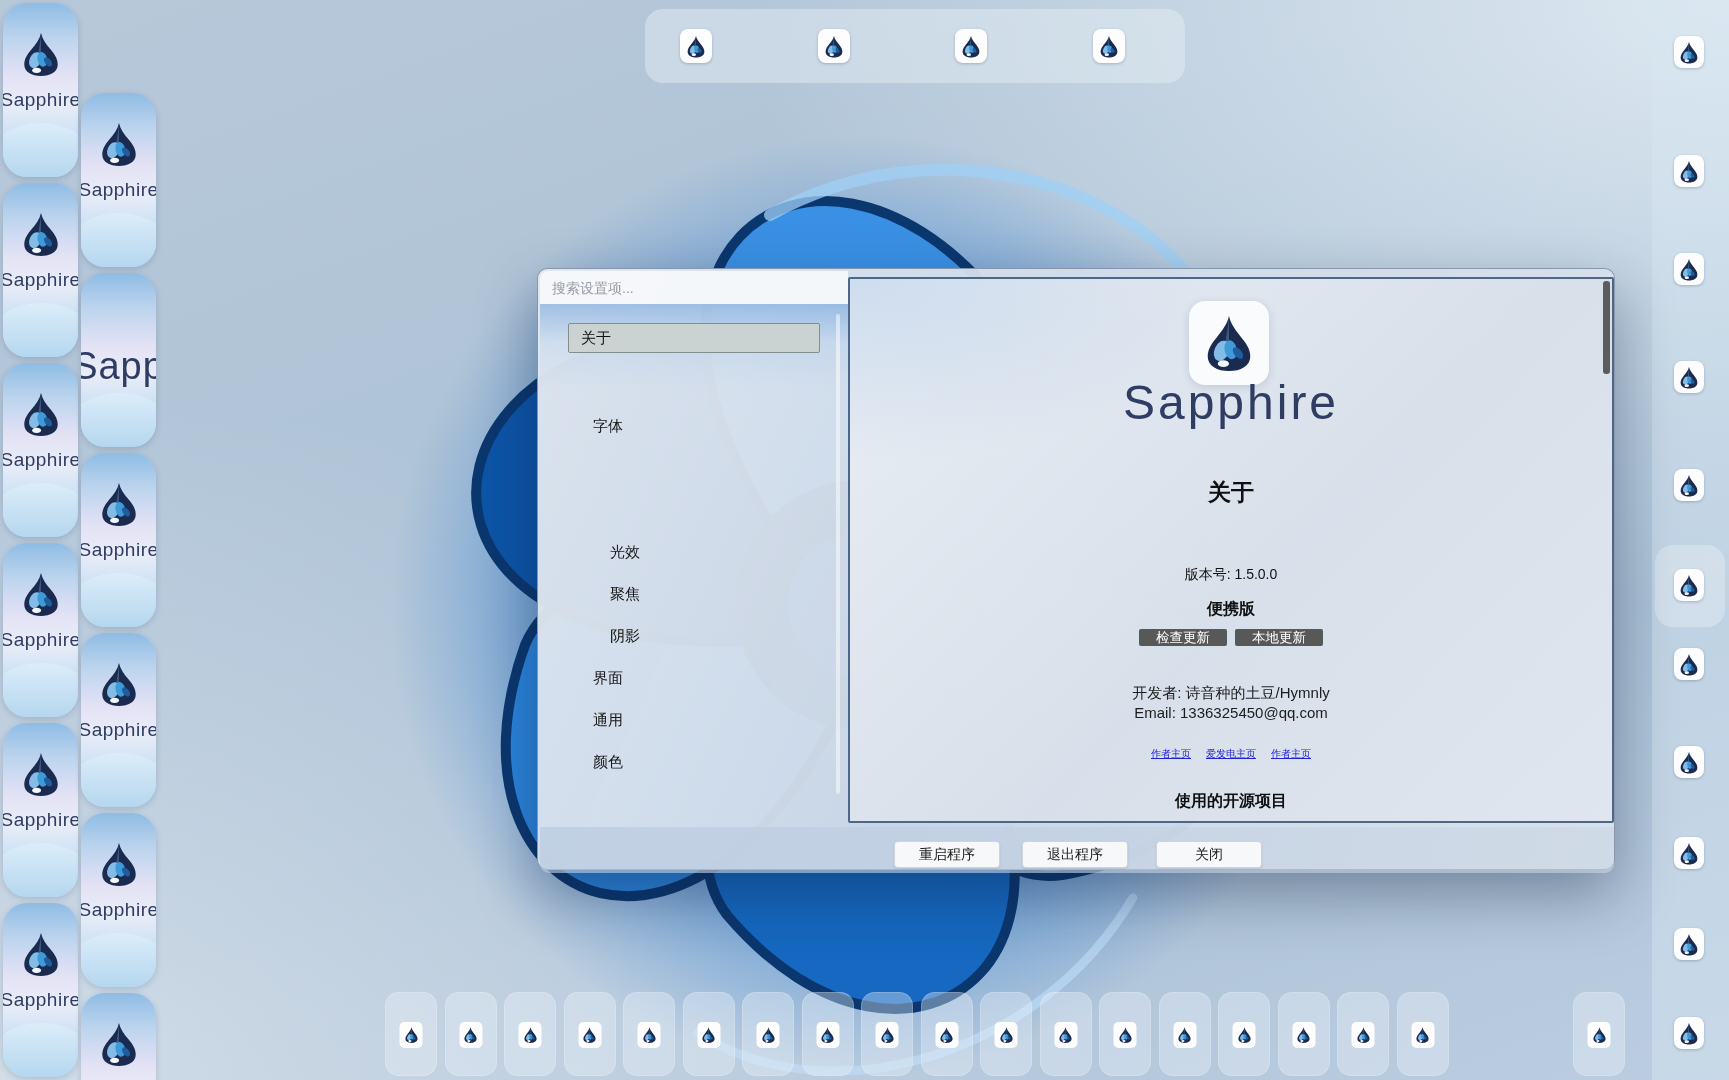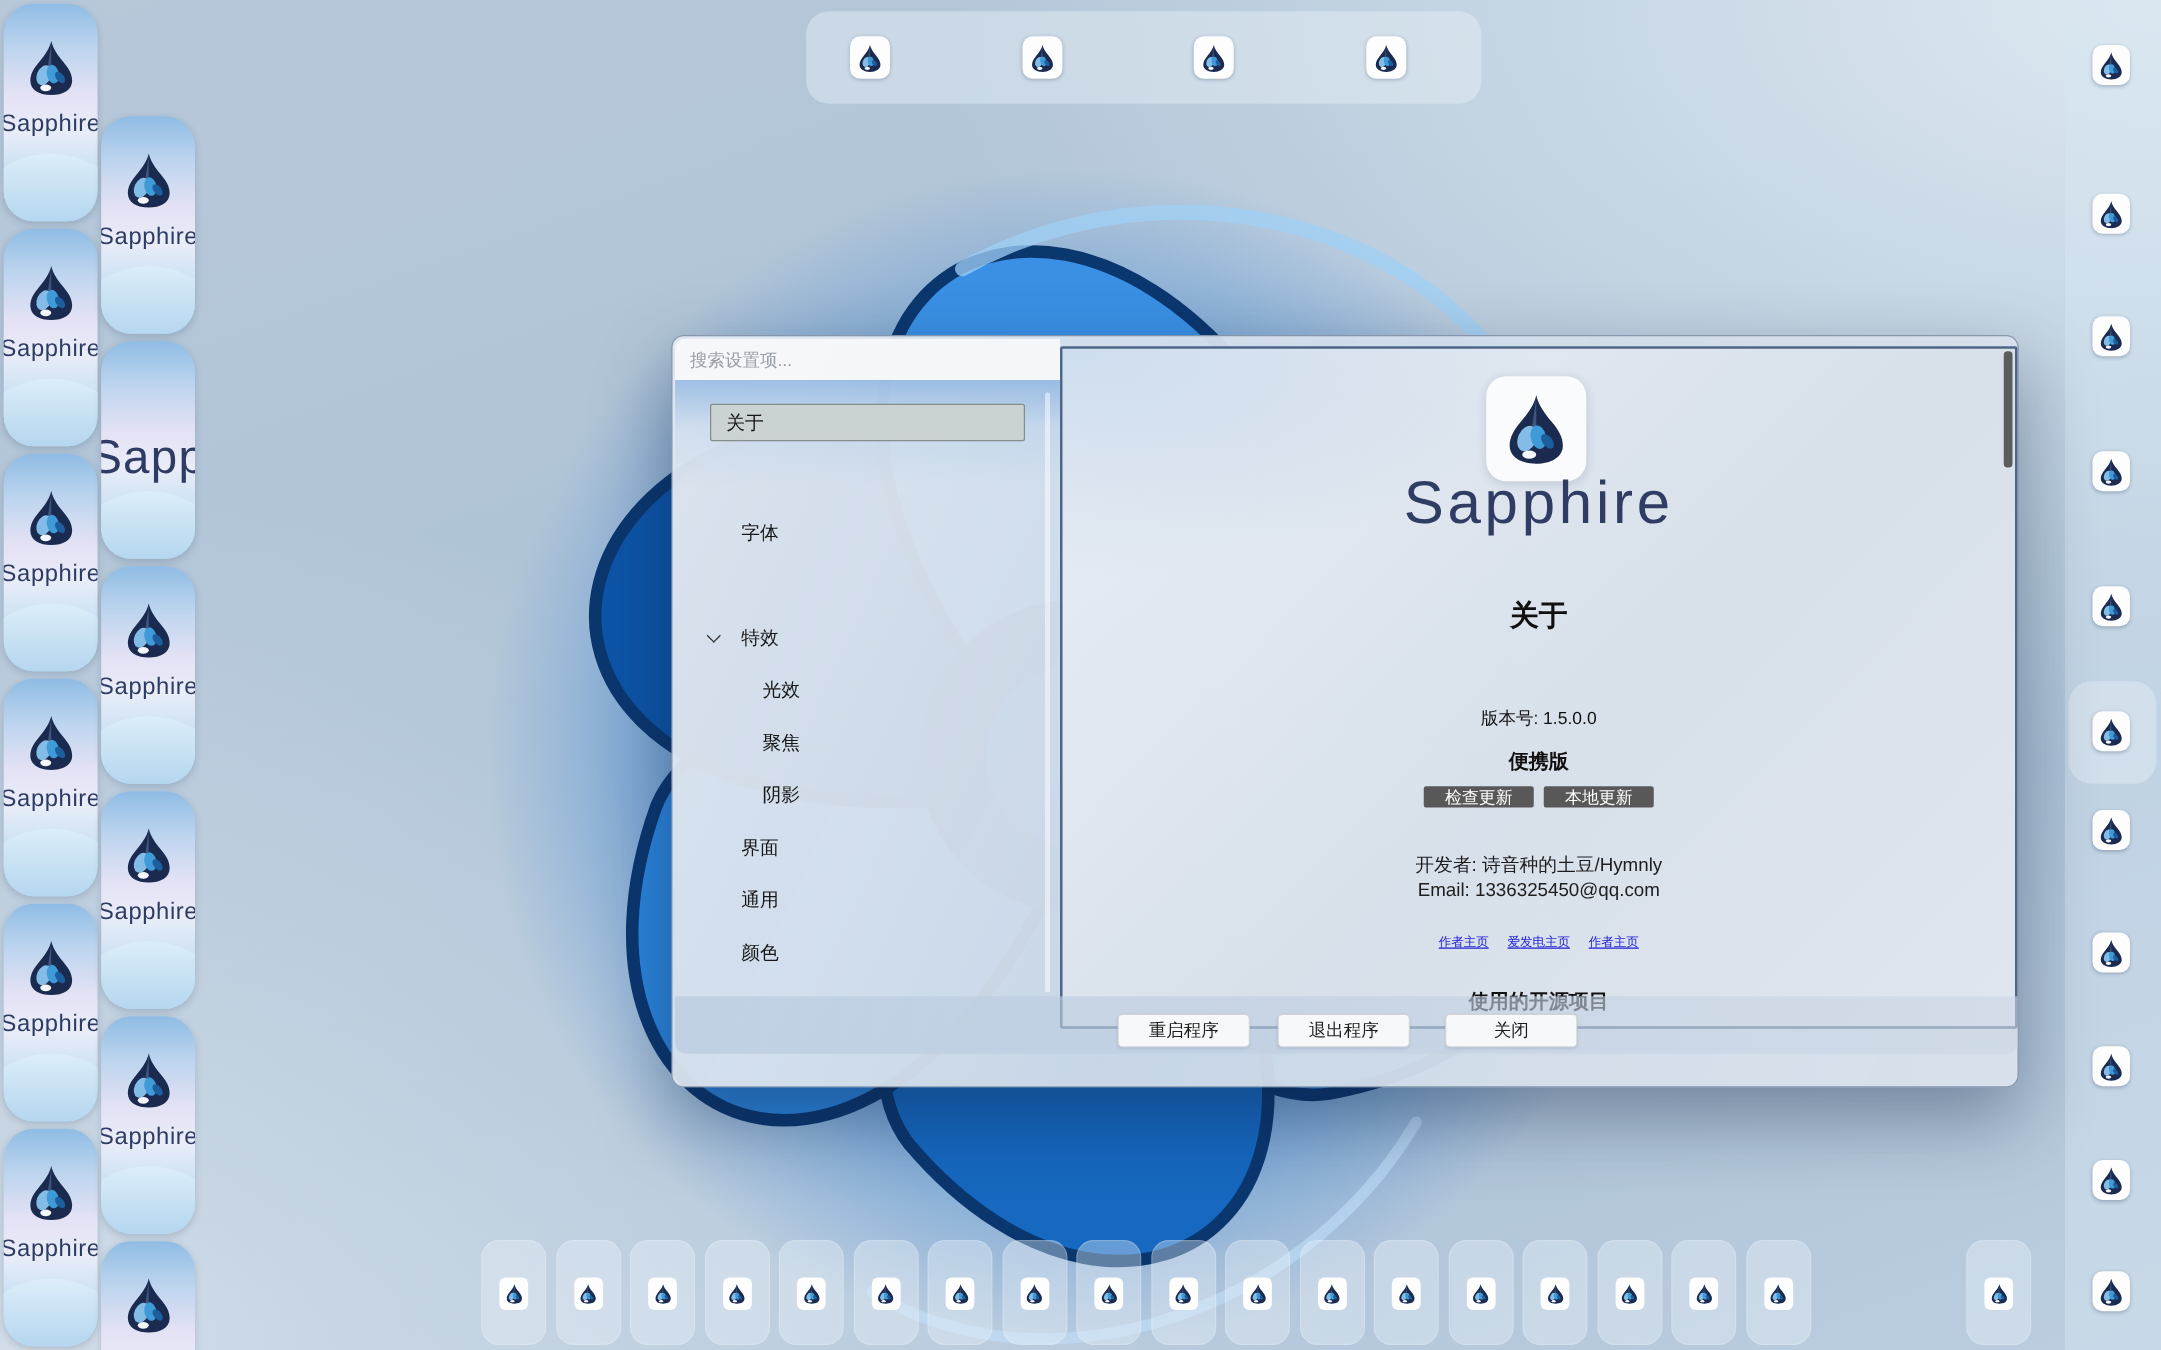--- a/index.html
+++ b/index.html
@@ -136,21 +136,21 @@
   .upd-btn {
     min-width:88px; height:17px; background:#585858; color:#fff; border:none; border-radius:2px;
     font-size:13.5px; font-family:inherit; padding:0 14px; cursor:pointer;
   }
   .dev-block { position:absolute; left:0; width:100%; top:404px; font-size:15px; color:#1d1d1d; line-height:1.35; }
   .links-row { position:absolute; left:0; width:100%; top:468px; display:flex; justify-content:center; gap:15px; }
   .links-row a { font-size:10px; color:#2121d8; text-decoration:underline; }
   .oss-heading { position:absolute; left:0; width:100%; top:512px; font-size:16px; font-weight:bold; color:#101010; }
 
   .footer {
-    position:absolute; left:2px; top:528px; width:1074px; height:46px; border-radius:0 0 9px 9px;
+    position:absolute; left:2px; top:558px; width:1074px; height:46px; border-radius:0 0 9px 9px;
     background:linear-gradient(90deg, rgba(183,201,222,.65), rgba(203,214,228,.6));
   }
   .fbtn {
     position:absolute; top:14px; width:106px; height:27px; border:1px solid rgba(190,196,204,.7);
     border-radius:4px; background:#f7f8f9; font-size:14px; color:#1c1c1c;
     font-family:inherit; cursor:pointer; box-shadow:0 1px 2px rgba(40,60,90,.12);
   }
 </style>
 </head>
 <body>
@@ -506,24 +506,20 @@
 
   <input class="searchbar" type="text" placeholder="搜索设置项..." style="">
 
   <div class="sidepane">
     <div class="sel-box">
       <span>关于</span>
     </div>
     <div class="trow" style="top:108px">
       <span class="lbl t-pos1">字体</span>
     </div>
-    <div class="trow" style="top:192px">
-      <span class="chev down c-pos1"></span>
-      <span class="lbl t-pos1">特效</span>
-    </div>
     <div class="trow" style="top:234px">
       <span class="lbl t-pos2">光效</span>
     </div>
     <div class="trow" style="top:276px">
       <span class="lbl t-pos2">聚焦</span>
     </div>
     <div class="trow" style="top:318px">
       <span class="lbl t-pos2">阴影</span>
     </div>
     <div class="trow" style="top:360px">

